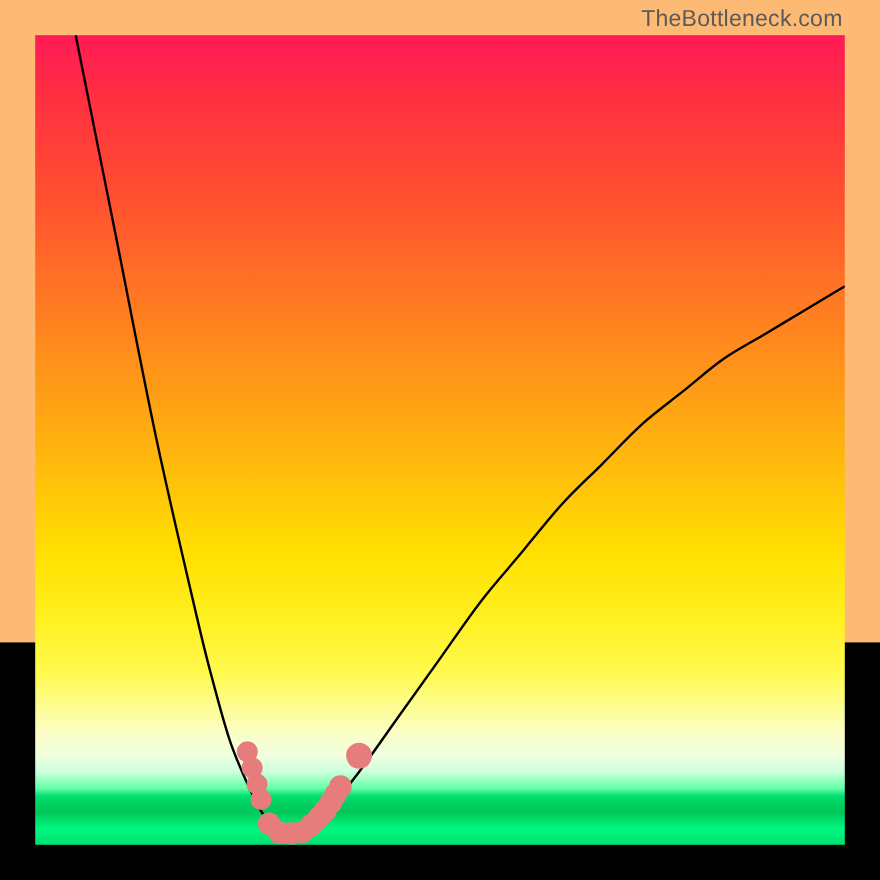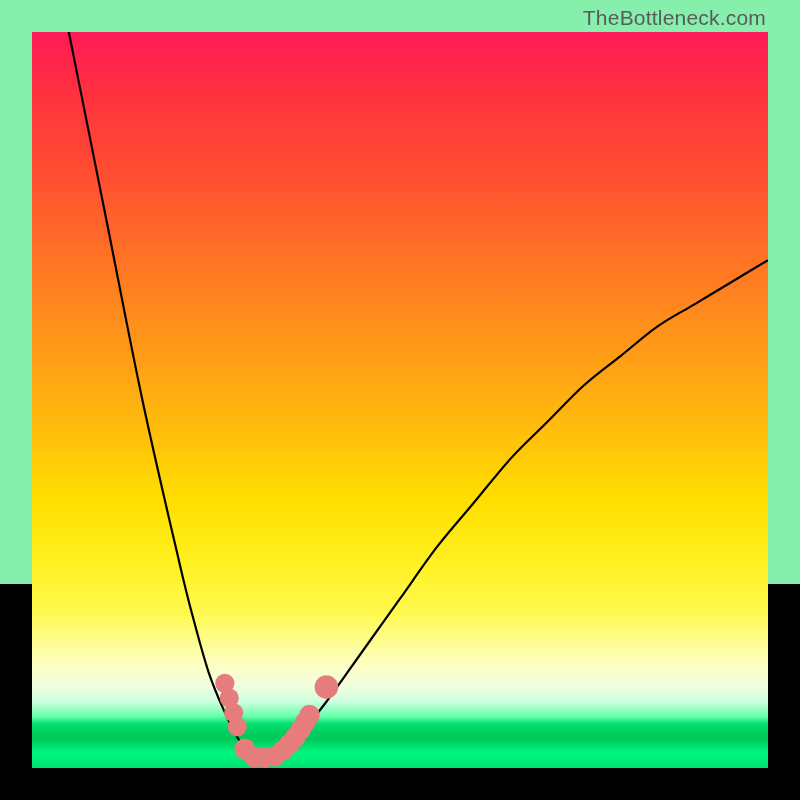--- a/index.html
+++ b/index.html
@@ -1,20 +1,20 @@
 <!DOCTYPE html>
 <html><head>
 <meta charset="utf-8">
 <style>
   * { margin: 0; padding: 0; box-sizing: border-box; }
   html, body { width: 800px; height: 800px; overflow: hidden; background: #000; }
   .frame {
     width: 800px;
     height: 584px;
-    background: #86efac;
+    background: #fdba74;
     position: relative;
   }
   .plot-area {
     position: absolute;
     left: 32px;
     top: 32px;
     width: 736px;
     height: 736px;
     background: linear-gradient(to bottom,
       #ff1a56 0%,

